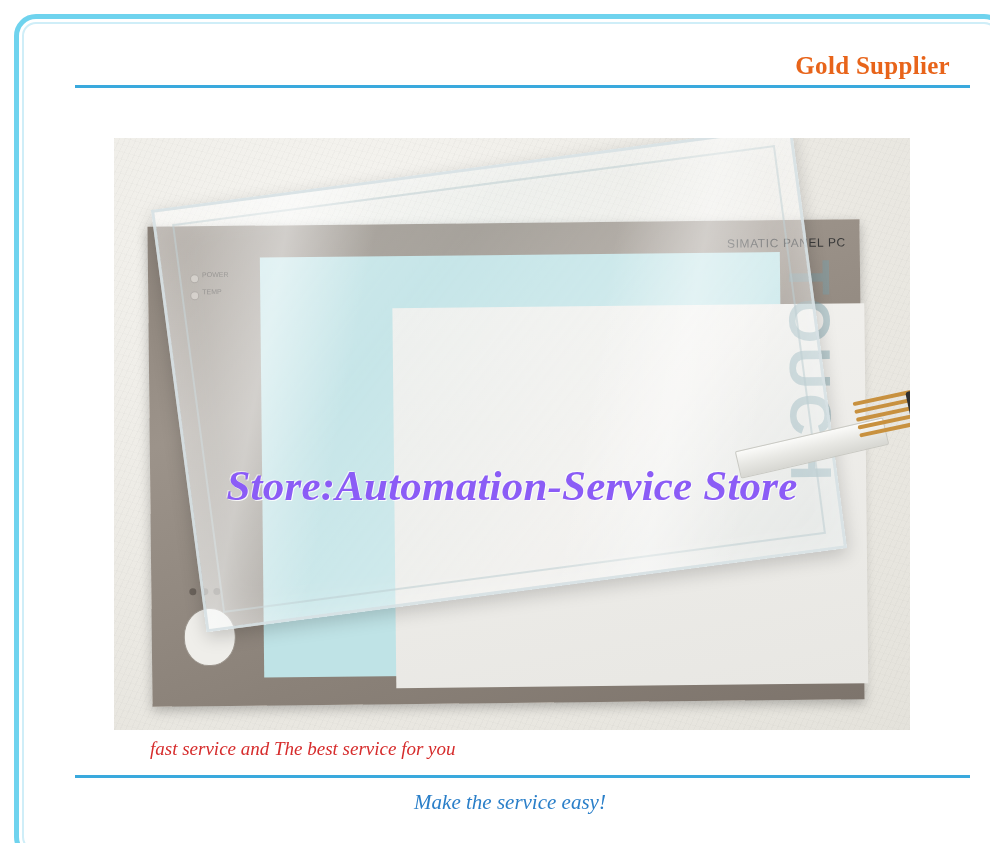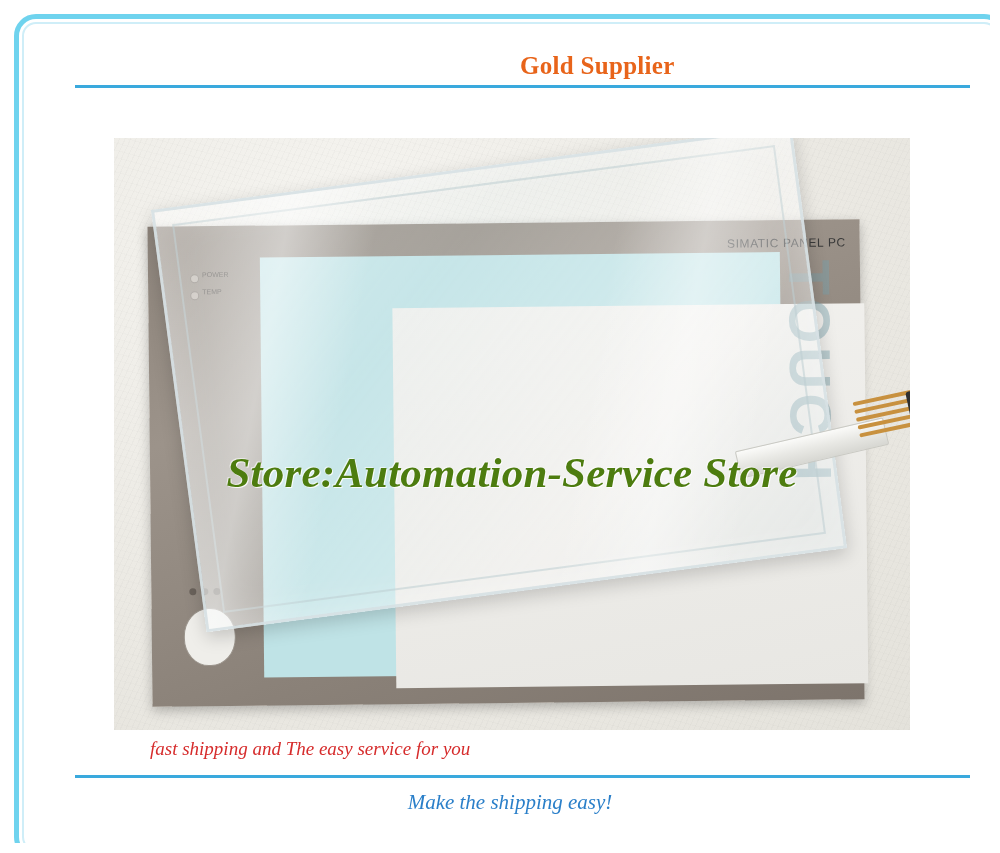--- a/index.html
+++ b/index.html
@@ -52,21 +52,21 @@
     width: 960px;
     height: 817px;
   }
 
   
   .gold-supplier {
     position: absolute;
     left: 490px;
     top: 24px;
     width: 430px;
-    text-align: left;
+    text-align: right;
     font-family: "Liberation Serif", serif;
     font-weight: bold;
     font-size: 25px;
     color: #e8641a;
     letter-spacing: 0.3px;
     white-space: nowrap;
   }
   .rule {
     position: absolute;
     height: 3px;
@@ -289,28 +289,28 @@
     height: 48px;
     background: #2f2f2f;
     border-radius: 3px;
     transform: rotate(-12deg);
   }
 
   
   .watermark {
     position: absolute;
     left: 0;
-    top: 310px;
+    top: 323px;
     width: 796px;
     text-align: center;
     font-family: "Liberation Serif", serif;
     font-weight: bold;
     font-style: italic;
     font-size: 43px;
-    color: #4d7c0f;
+    color: #8b5cf6;
     text-shadow: 1px 1px 0 rgba(255,255,255,0.85), -1px -1px 0 rgba(255,255,255,0.6);
     white-space: nowrap;
     letter-spacing: 0.2px;
   }
 
   
   .footer-shipping {
     position: absolute;
     left: 120px;
     top: 710px;
@@ -385,19 +385,19 @@
           <i></i>
           <i></i>
           <i></i>
           <i></i>
       </div>
       <div class="ribbon-cap"></div>
 
       <div class="watermark">Store:Automation-Service Store</div>
     </div>
 
-    <div class="footer-shipping">fast shipping and The easy service for you</div>
+    <div class="footer-shipping">fast service and The best service for you</div>
 
     <div class="rule rule-bottom"></div>
 
-    <div class="footer-tagline">Make the shipping easy!</div>
+    <div class="footer-tagline">Make the service easy!</div>
   </div>
 </div>
 
 </body></html>

